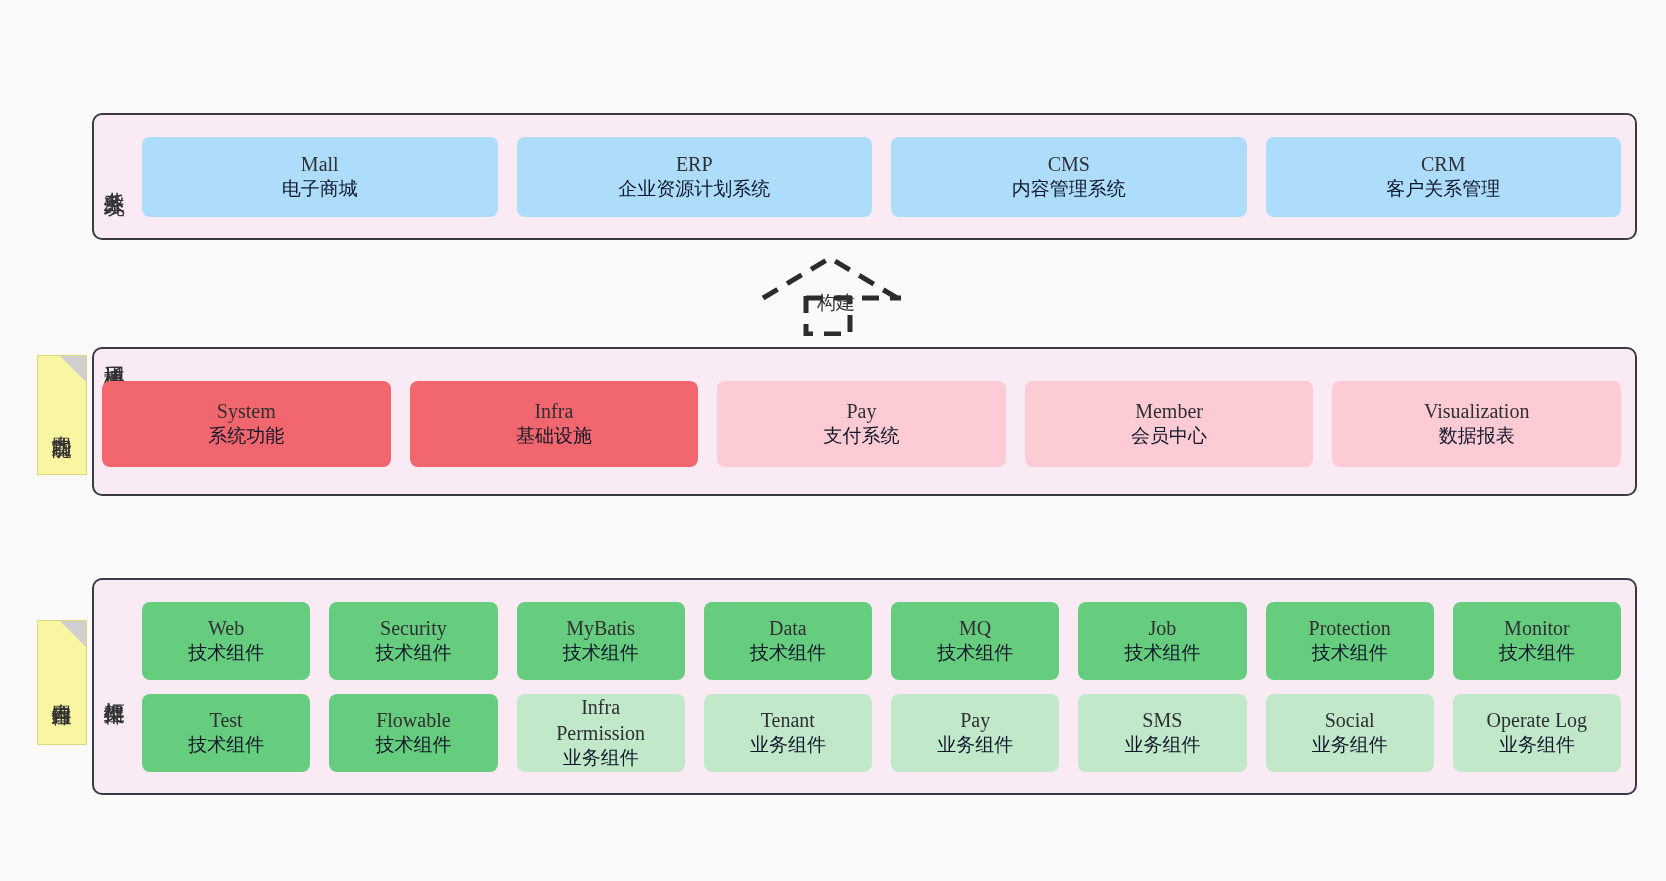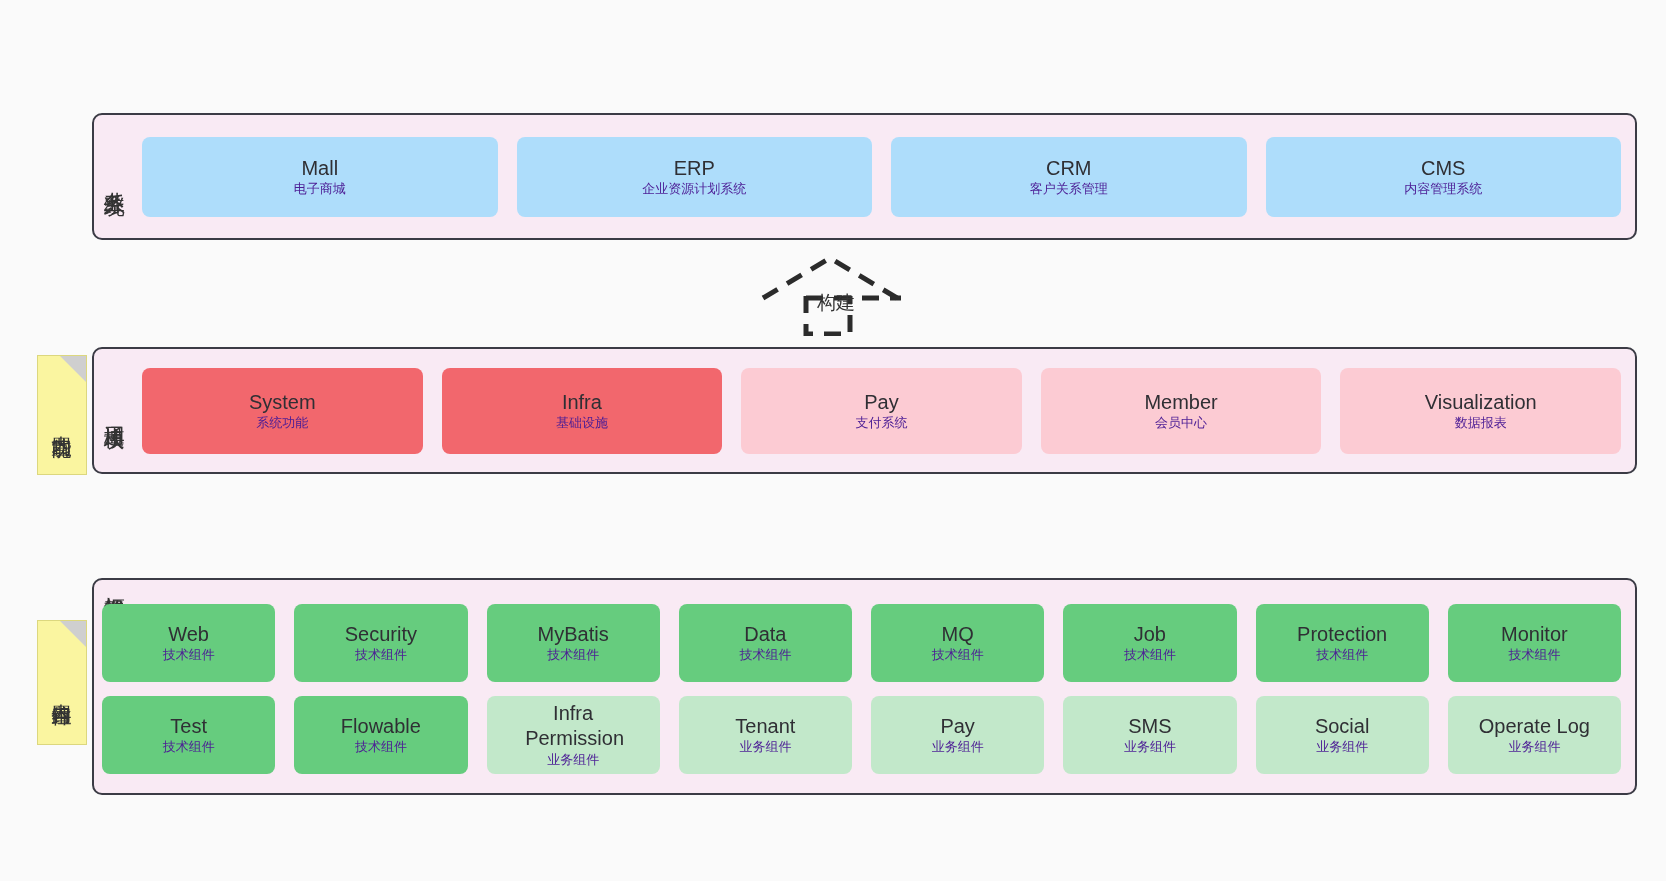--- a/index.html
+++ b/index.html
@@ -53,42 +53,43 @@
     display: flex;
     flex-direction: column;
     justify-content: center;
     padding: 0 14px 0 8px;
     gap: 14px;
   }
   .row {
     display: flex;
     gap: 19px;
     align-items: flex-start;
+    font-family: Liberation Serif, serif;
   }
 
   
   .card {
     flex: 1 1 0;
     border-radius: 8px;
     display: flex;
     flex-direction: column;
     align-items: center;
     justify-content: center;
     text-align: center;
     box-sizing: border-box;
     padding: 6px 4px;
     line-height: 1.26;
   }
   .card .t1 {
     font-size: 20px;
     color: #2f2f34;
   }
   .card .t2 {
-    font-size: 13px;
-    color: #4c1d95;
+    font-size: 19px;
+    color: #0f172a;
   }
   .card.blue   { background: #aeddfb; height: 80px; }
   .card.red    { background: #f2676d; height: 86px; }
   .card.pink   { background: #fccbd3; height: 86px; }
   .card.green  { background: #66cc7e; height: 78px; }
   .card.lgreen { background: #c2e8ca; height: 78px; }
 
   
   .note {
     position: absolute;
@@ -138,46 +139,46 @@
       <div class="row">
         <div class="card blue">
           <div class="t1">Mall</div>
           <div class="t2">电子商城</div>
         </div>
         <div class="card blue">
           <div class="t1">ERP</div>
           <div class="t2">企业资源计划系统</div>
         </div>
         <div class="card blue">
+          <div class="t1">CMS</div>
+          <div class="t2">内容管理系统</div>
+        </div>
+        <div class="card blue">
           <div class="t1">CRM</div>
           <div class="t2">客户关系管理</div>
-        </div>
-        <div class="card blue">
-          <div class="t1">CMS</div>
-          <div class="t2">内容管理系统</div>
         </div>
       </div>
     </div>
   </div>
 
   <div class="arrow-wrap" style="left:758px; top:250px; width:150px; height:86px;">
     <svg width="150" height="86" viewBox="0 0 150 86">
       <path d="M 5 48 L 72 8 L 139 48" fill="none" stroke="#2b2b2b" stroke-width="5" stroke-dasharray="17 11" stroke-linecap="butt"></path>
       <path d="M 48 48 L 143 48" fill="none" stroke="#2b2b2b" stroke-width="5" stroke-dasharray="17 11"></path>
       <path d="M 48 46 L 48 84 L 92 84 L 92 46" fill="none" stroke="#2b2b2b" stroke-width="5" stroke-dasharray="17 11"></path>
     </svg>
     <div class="arrow-label" style="top:40px;">构建</div>
   </div>
 
   <div class="note" style="left:37px; top:355px; width:50px; height:120px;">
     <span class="fold"></span>
     <span>内置功能</span>
   </div>
 
-  <div class="layer" id="layer-common" style="left:92px; top:347px; width:1545px; height:127px;">
+  <div class="layer" id="layer-common" style="left:92px; top:347px; width:1545px; height:149px;flex-direction:column;">
     <div class="layer-title">通用模块</div>
     <div class="layer-body">
       <div class="row">
         <div class="card red">
           <div class="t1">System</div>
           <div class="t2">系统功能</div>
         </div>
         <div class="card red">
           <div class="t1">Infra</div>
           <div class="t2">基础设施</div>
@@ -197,21 +198,21 @@
       </div>
     </div>
   </div>
 
 
   <div class="note" style="left:37px; top:620px; width:50px; height:125px;">
     <span class="fold"></span>
     <span>内置组件</span>
   </div>
 
-  <div class="layer" id="layer-framework" style="left:92px; top:578px; width:1545px; height:217px;flex-direction:column;">
+  <div class="layer" id="layer-framework" style="left:92px; top:578px; width:1545px; height:217px;">
     <div class="layer-title">框架组件</div>
     <div class="layer-body">
 
       <div class="row">
         <div class="card green">
           <div class="t1">Web</div>
           <div class="t2">技术组件</div>
         </div>
         <div class="card green">
           <div class="t1">Security</div>

